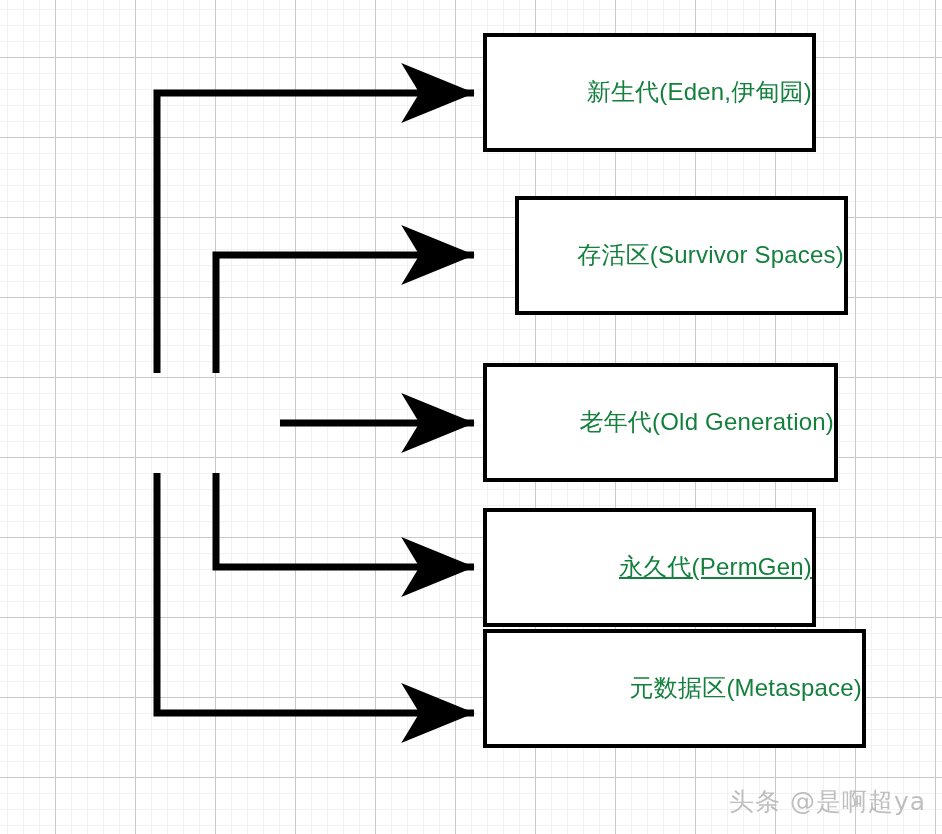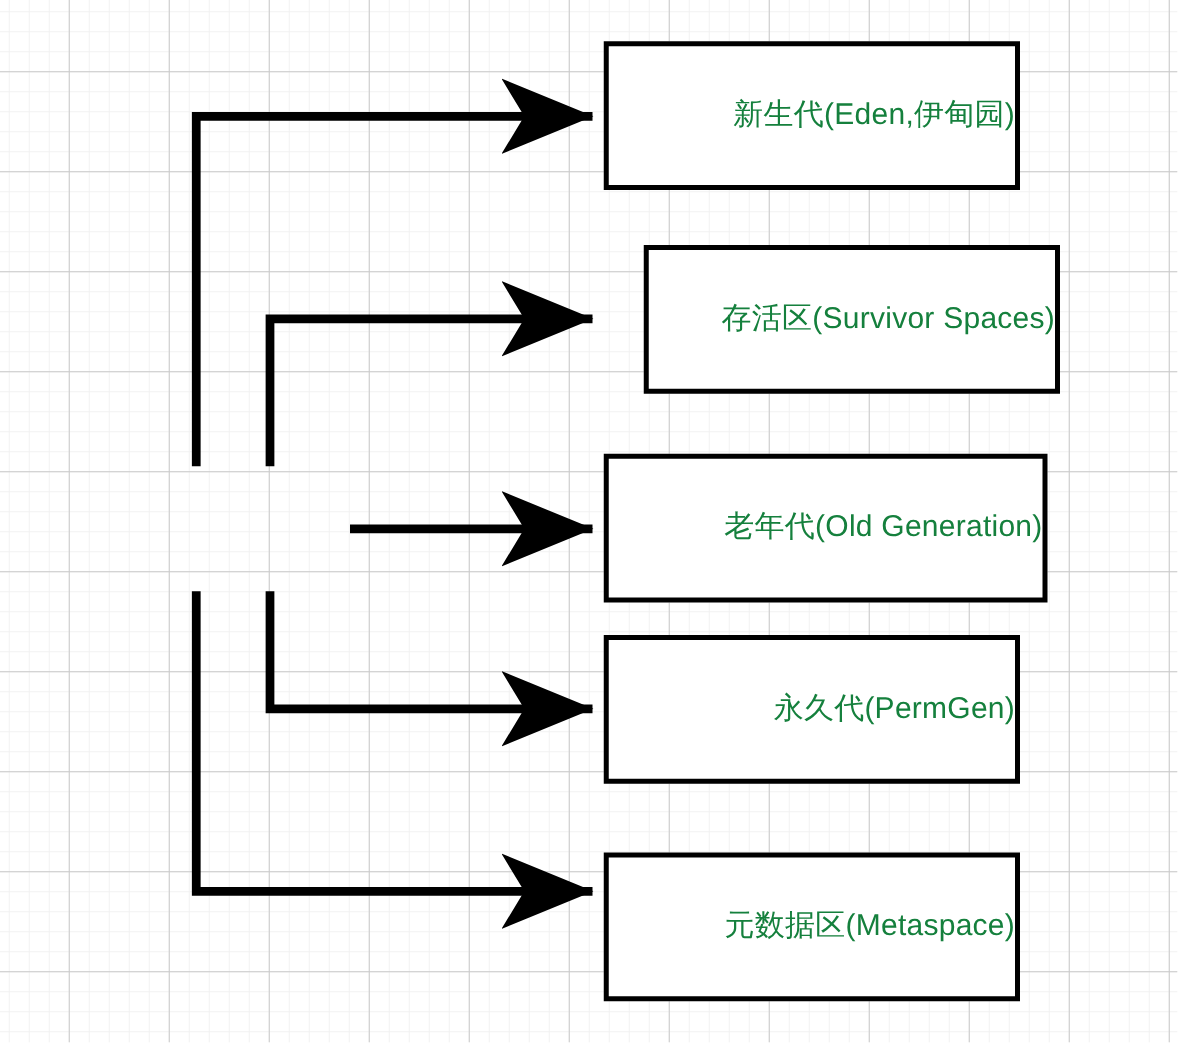--- a/index.html
+++ b/index.html
@@ -73,25 +73,26 @@
     left: 483px;
     top: 363px;
     width: 355px;
     height: 119px;
   }
   #node-perm {
     left: 483px;
     top: 508px;
     width: 333px;
     height: 119px;
+    text-decoration: underline;
   }
   #node-meta {
     left: 483px;
-    top: 682px;
-    width: 333px;
+    top: 629px;
+    width: 383px;
     height: 119px;
   }
   #watermark {
     position: absolute;
     right: 16px;
     bottom: 16px;
     font-size: 25px;
     color: #b4b4b4;
     opacity: 0.85;
     letter-spacing: 1px;
@@ -147,14 +148,15 @@
   </div>
 
   <div class="node" id="node-perm">
     <span class="node-label">永久代(PermGen)</span>
   </div>
 
   <div class="node" id="node-meta">
     <span class="node-label">元数据区(Metaspace)</span>
   </div>
 
+  <div id="watermark">头条 @是啊超ya</div>
 
 </div>
 
 </body></html>

